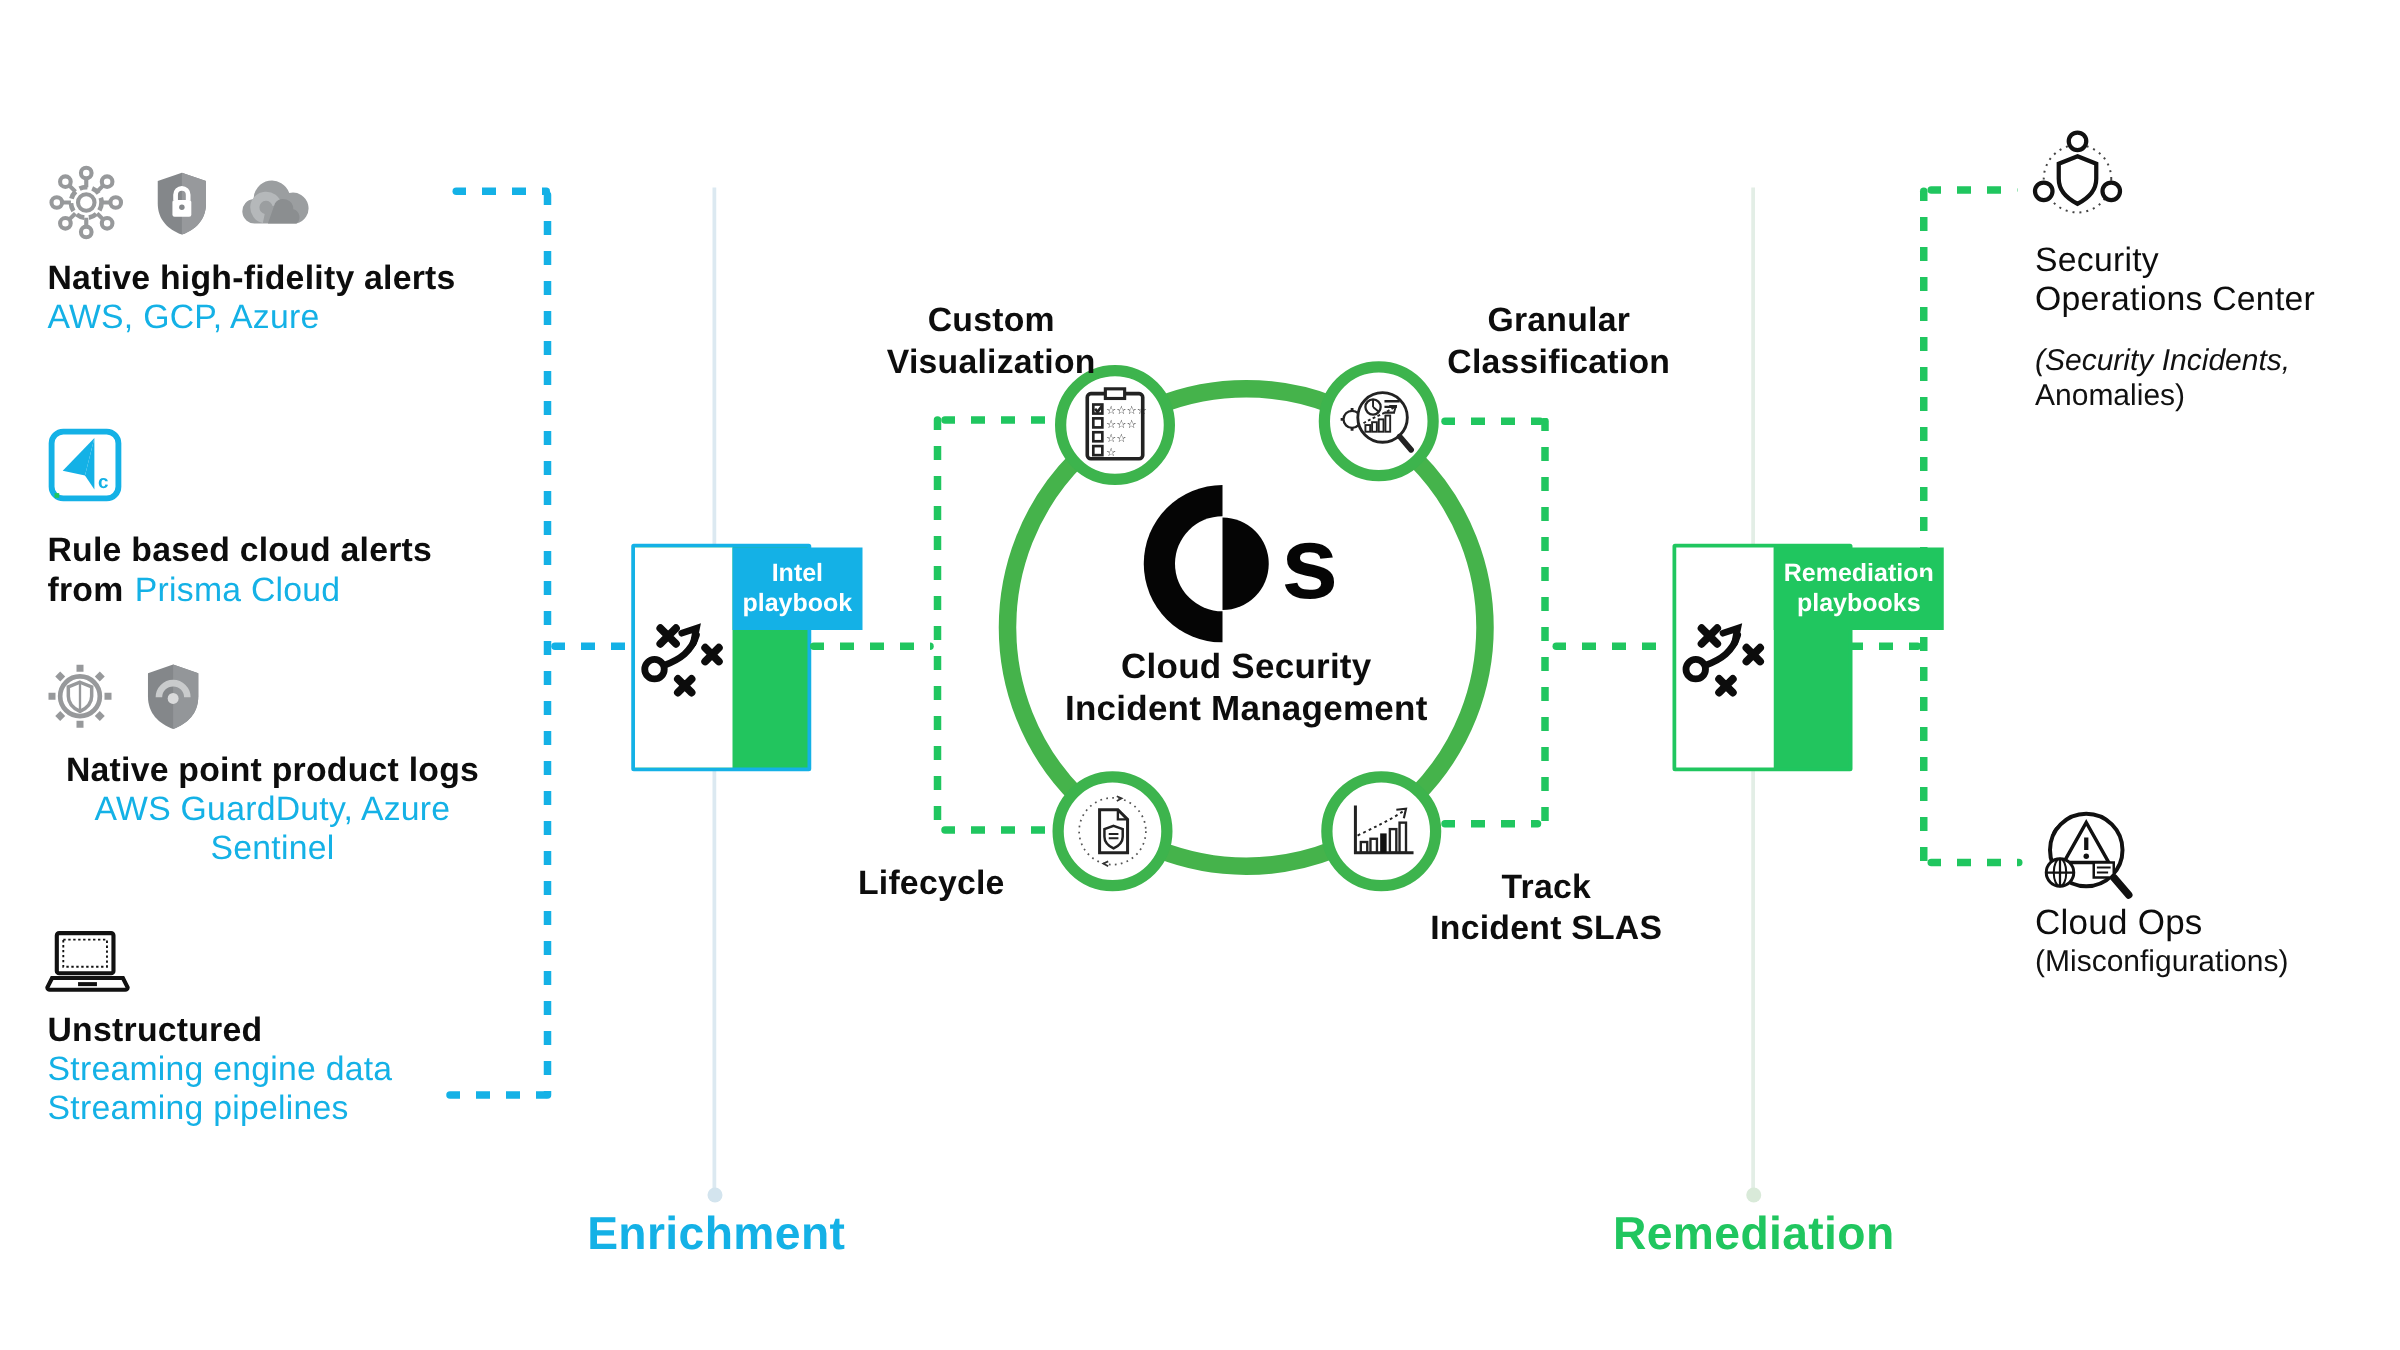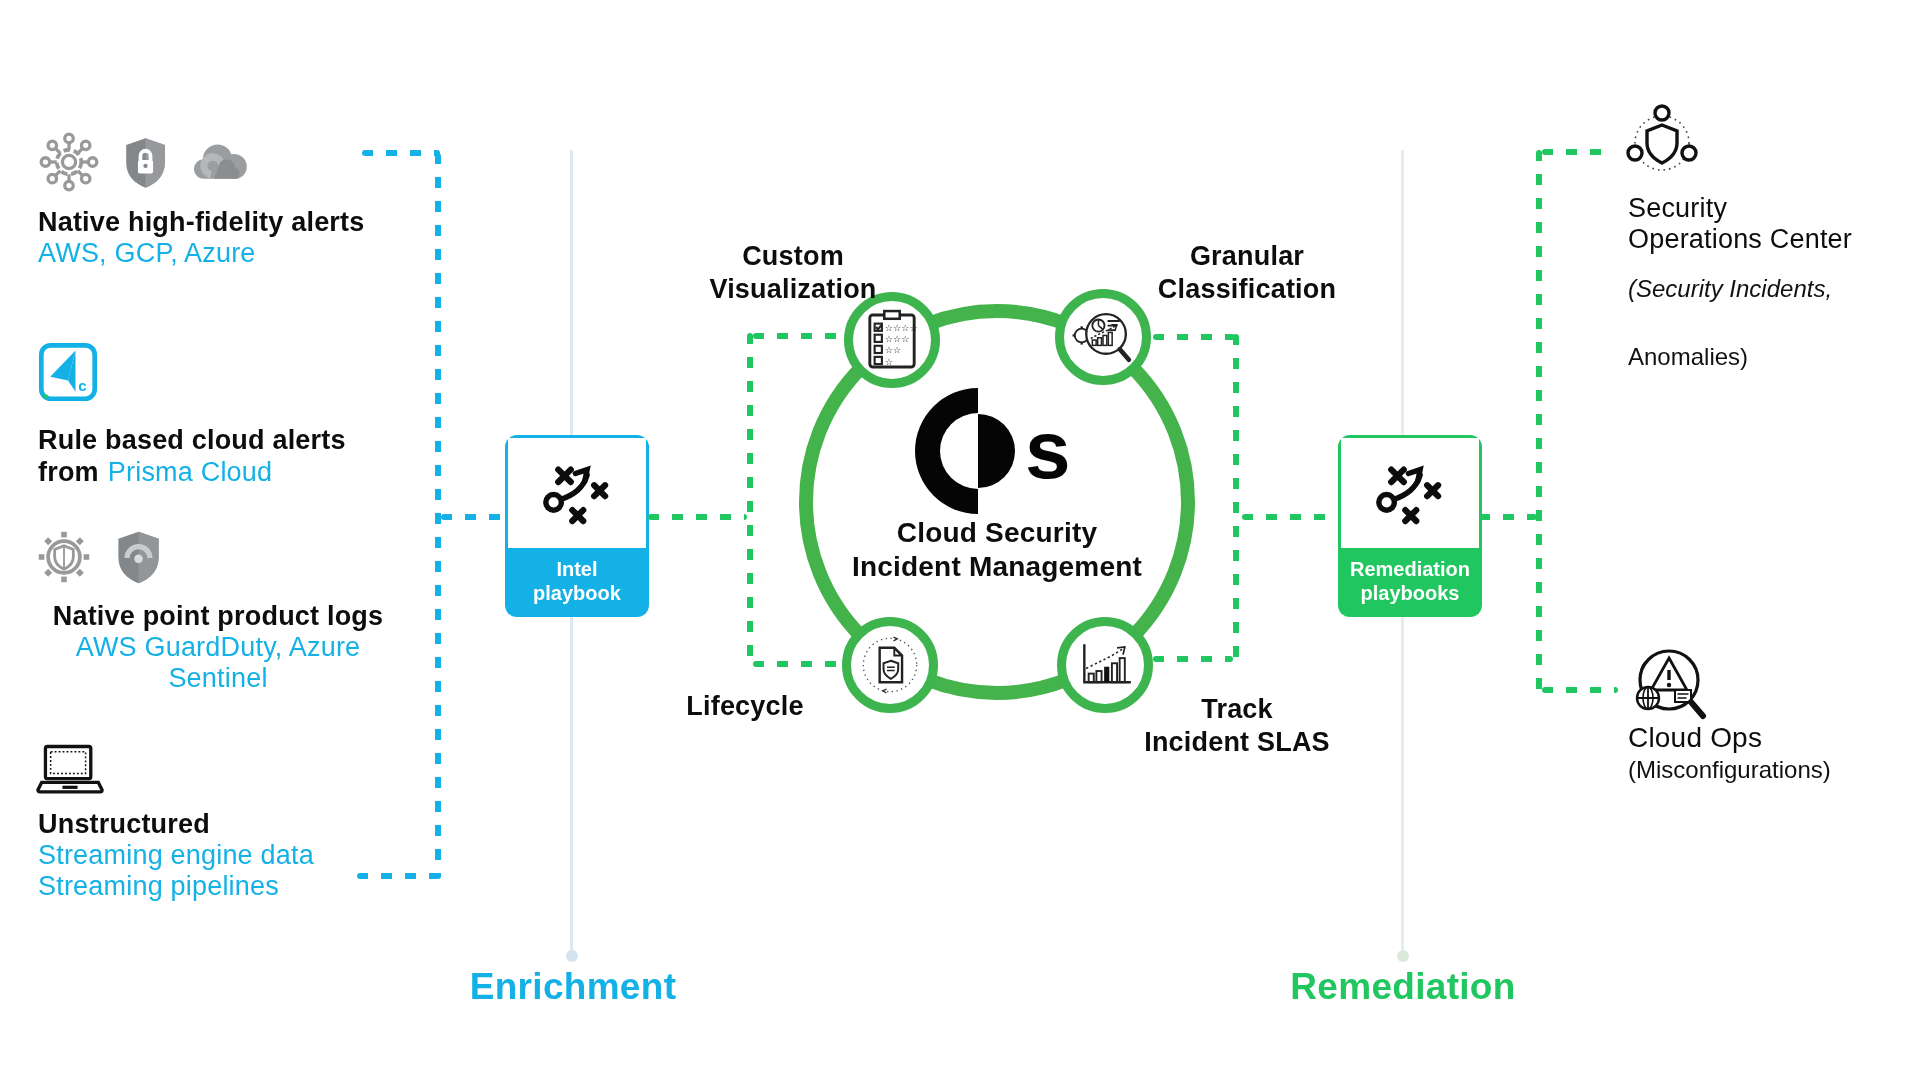--- a/index.html
+++ b/index.html
@@ -6,32 +6,32 @@
   .canvas{position:relative;width:1920px;height:1080px;background:#fff;overflow:hidden;
           font-family:"Liberation Sans","DejaVu Sans",sans-serif;color:#0d0d0d;}
   .abs{position:absolute;}
   
   .t-title{font-size:27px;font-weight:700;line-height:32px;color:#0d0d0d;letter-spacing:.2px;}
   .t-cyan{font-size:27px;font-weight:400;line-height:31px;color:#14b1e6;letter-spacing:.2px;}
   .feature-label{font-size:27px;font-weight:700;line-height:33px;text-align:center;letter-spacing:.2px;}
   .center-title{font-size:28px;font-weight:700;line-height:34px;text-align:center;letter-spacing:.2px;}
   .section-label{font-size:37px;font-weight:700;text-align:center;letter-spacing:.3px;}
   .dest-title{font-size:27px;font-weight:400;line-height:31px;letter-spacing:.2px;}
-  .dest-sub{font-size:24px;font-weight:400;line-height:28px;color:#111;margin-top:40px;}
+  .dest-sub{font-size:24px;font-weight:400;line-height:28px;color:#111;}
   
   .dash-h{position:absolute;height:6px;border-radius:3px;
           background:repeating-linear-gradient(to right,var(--c) 0 11px,transparent 11px 24px);}
   .dash-v{position:absolute;width:6px;border-radius:3px;
           background:repeating-linear-gradient(to bottom,var(--c) 0 11px,transparent 11px 24px);}
   .c-cyan{--c:#14b1e6;} .c-green{--c:#20c65f;}
   
   .soft-line{position:absolute;width:3px;}
   .soft-dot{position:absolute;width:12px;height:12px;border-radius:50%;}
   
-  .pbox{position:absolute;width:138px;height:176px;background:#ec4899;display:flex;flex-direction:column;border-radius:12px;}
+  .pbox{position:absolute;width:138px;height:176px;background:#22c55e;display:flex;border-radius:2px;}
   .pbox .icon-area{flex:1;display:flex;align-items:center;justify-content:center;background:#fff;}
   .pbox .label-area{height:66px;display:flex;align-items:center;justify-content:center;text-align:center;
                     color:#fff;font-size:20px;font-weight:700;line-height:24px;padding:0 8px;}
   
   .big-ring{position:absolute;left:799px;top:304px;width:396px;height:396px;border-radius:50%;
             border:14px solid #45b34b;box-sizing:border-box;}
   .fcircle{position:absolute;width:96px;height:96px;border-radius:50%;background:#fff;border:9px solid #3db44d;
            box-sizing:border-box;display:flex;align-items:center;justify-content:center;}
 </style>
 </head>

